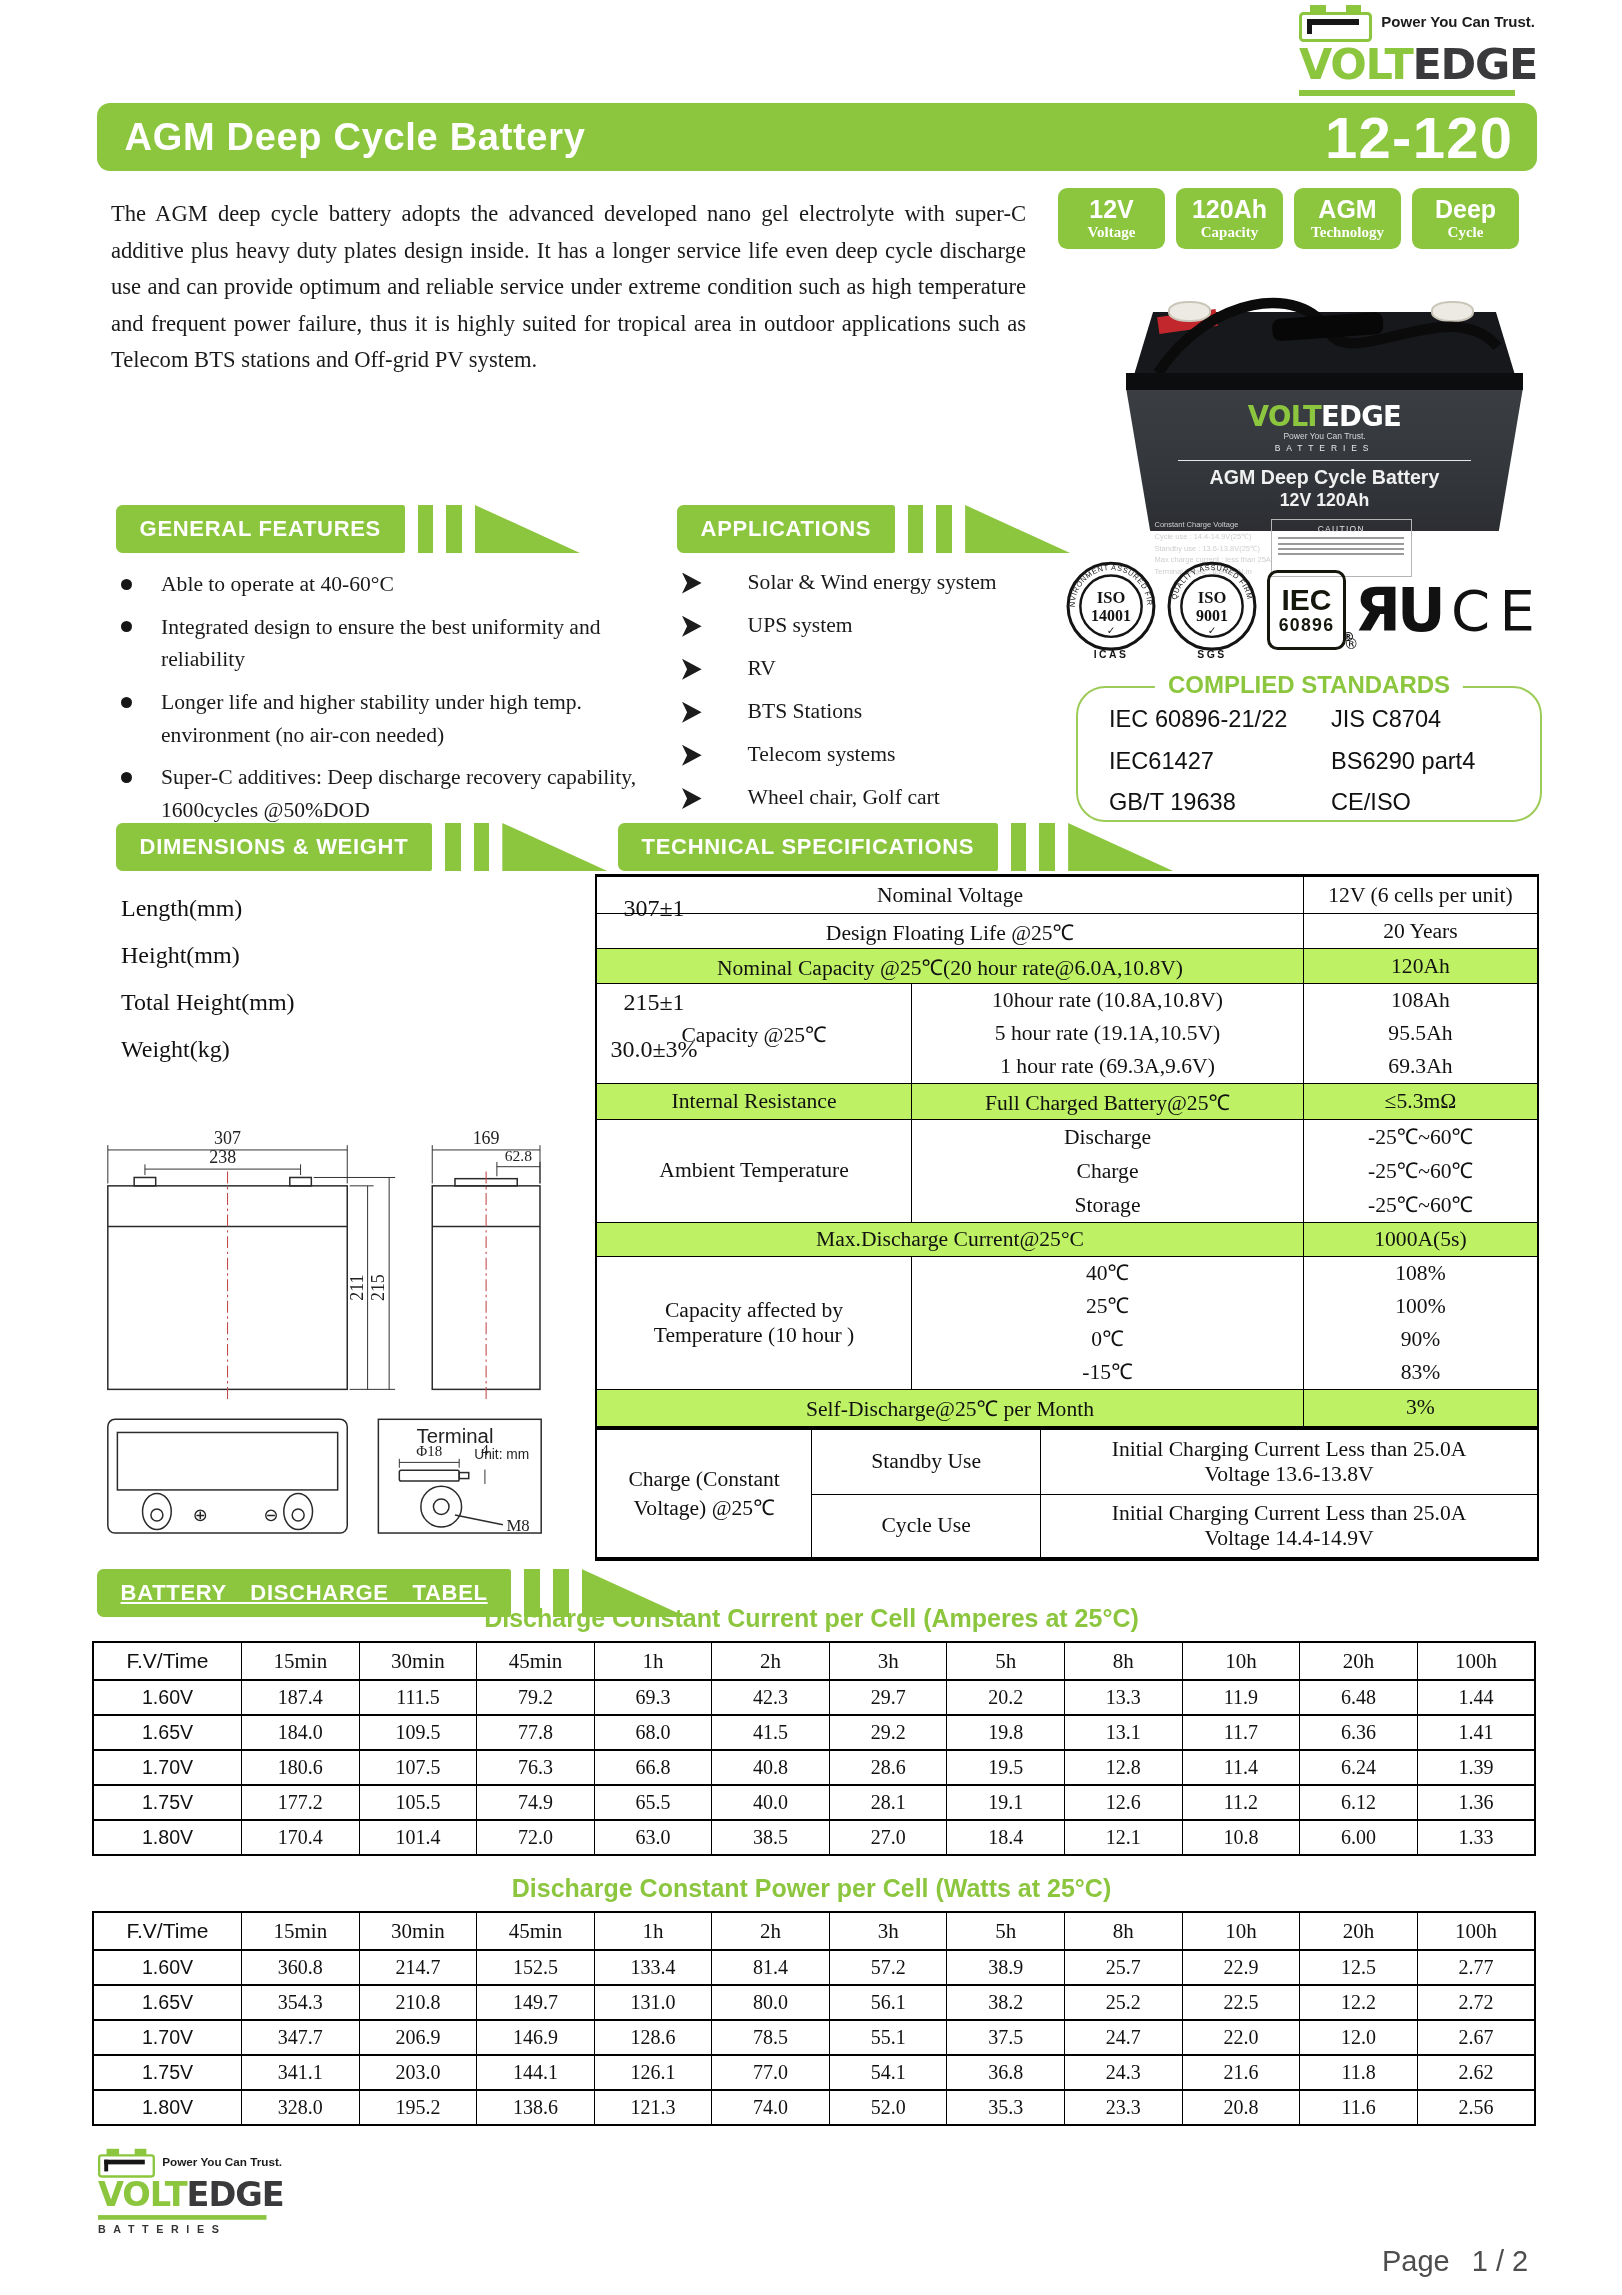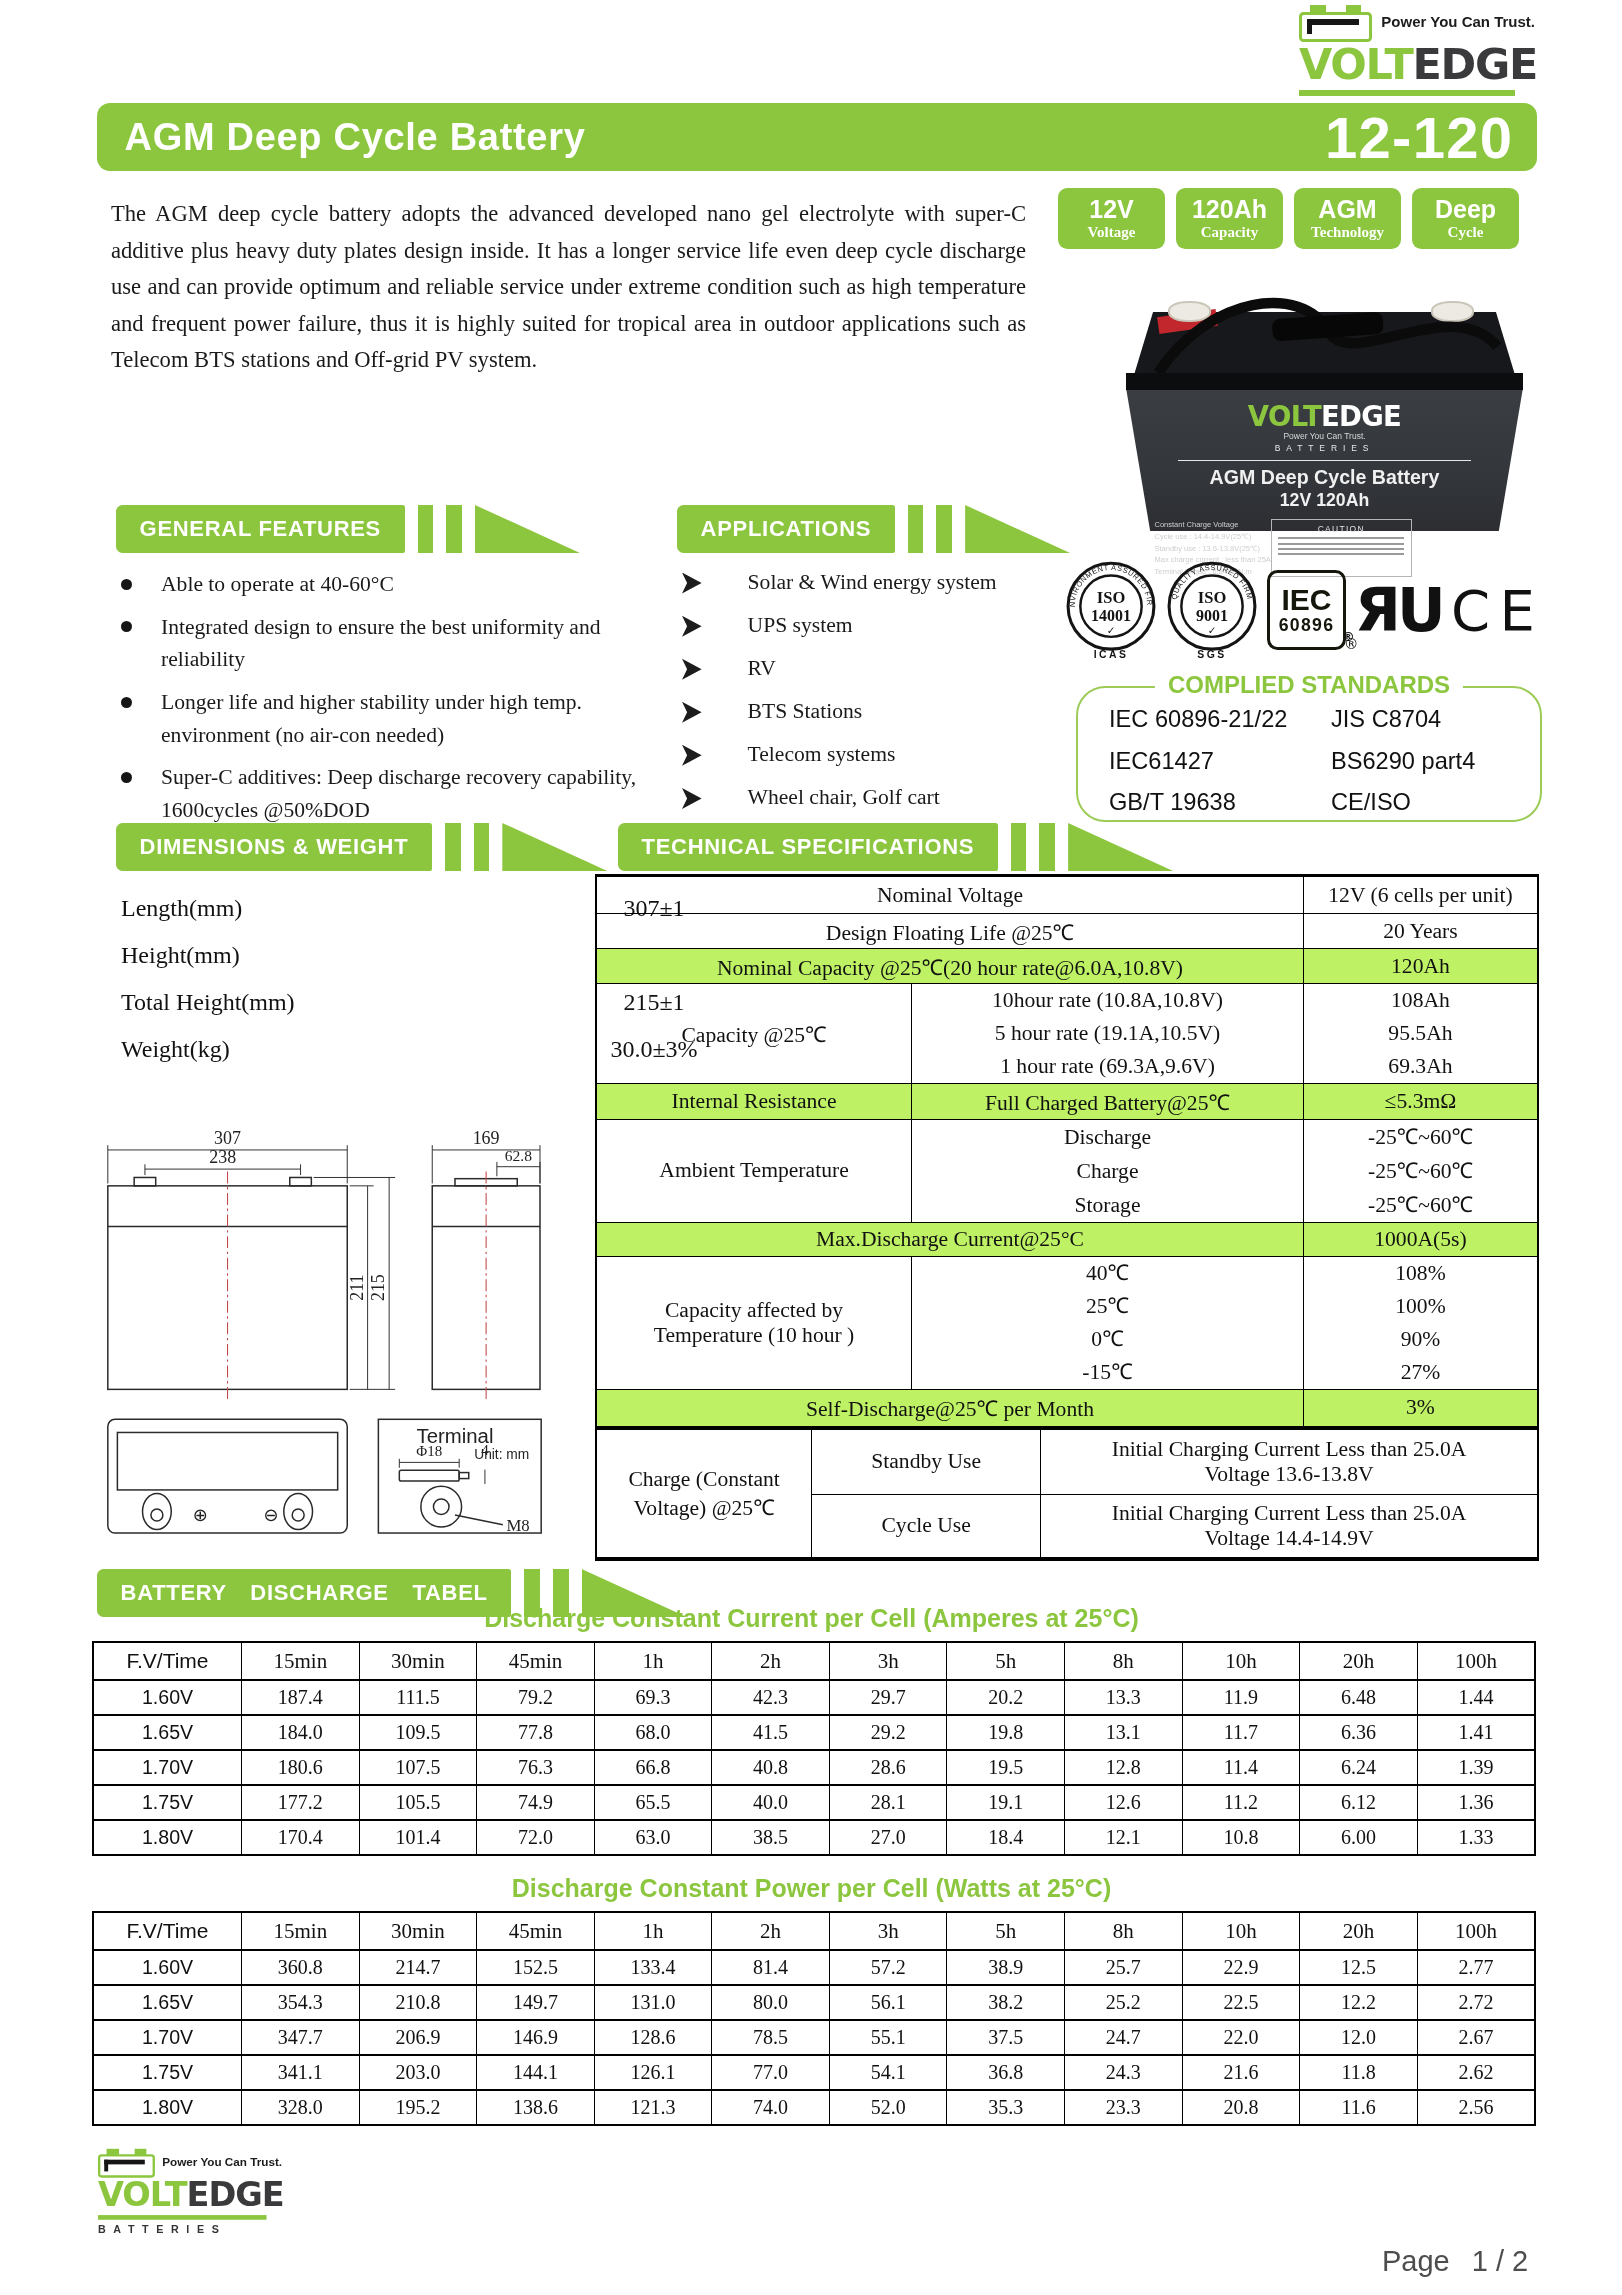--- a/index.html
+++ b/index.html
@@ -424,21 +424,21 @@
         <td class="stack">
           <div>40℃</div>
           <div>25℃</div>
           <div>0℃</div>
           <div>-15℃</div>
         </td>
         <td class="stack">
           <div>108%</div>
           <div>100%</div>
           <div>90%</div>
-          <div>27%</div>
+          <div>83%</div>
         </td>
       </tr>
       <tr class="gray h58">
         <td colspan="2">Self-Discharge@25℃  per Month</td>
         <td>3%</td>
       </tr>
     </tbody>
       </table>
     <table class="spec charge">
       <colgroup>
@@ -532,21 +532,21 @@
         <text x="598" y="530" text-anchor="middle" class="sans" font-size="34" style="font-family:'Liberation Sans',sans-serif;">Terminal</text>
         <text x="722" y="556" text-anchor="end" class="sans" font-size="23" style="font-family:'Liberation Sans',sans-serif;">Unit: mm</text>
         <text x="555" y="552" text-anchor="middle" font-size="25">Φ18</text>
         <text x="648" y="550" text-anchor="middle" font-size="25">4</text>
         <text x="684" y="676" font-size="28">M8</text>
       </g>
     </svg>
   </div>
 
   <div class="abs shdr" style="left:97px; top:1569px;">
-    <div class="shdr-box" style="word-spacing:17px;">BATTERY DISCHARGE TABEL</div>
+    <div class="shdr-box" style="word-spacing:17px;text-decoration:underline;">BATTERY DISCHARGE TABEL</div>
     <div class="shdr-bar"></div>
     <div class="shdr-bar"></div>
     <div class="shdr-tri"></div>
   </div>
 
   <div class="abs dtitle" style="top:1604px; left:0;">Discharge Constant Current per Cell (Amperes at 25°C)</div>
   <table class="abs dtab" style="left:92px; top:1641px;">
     <colgroup>
         <col style="width:10.3%">
       </colgroup>

